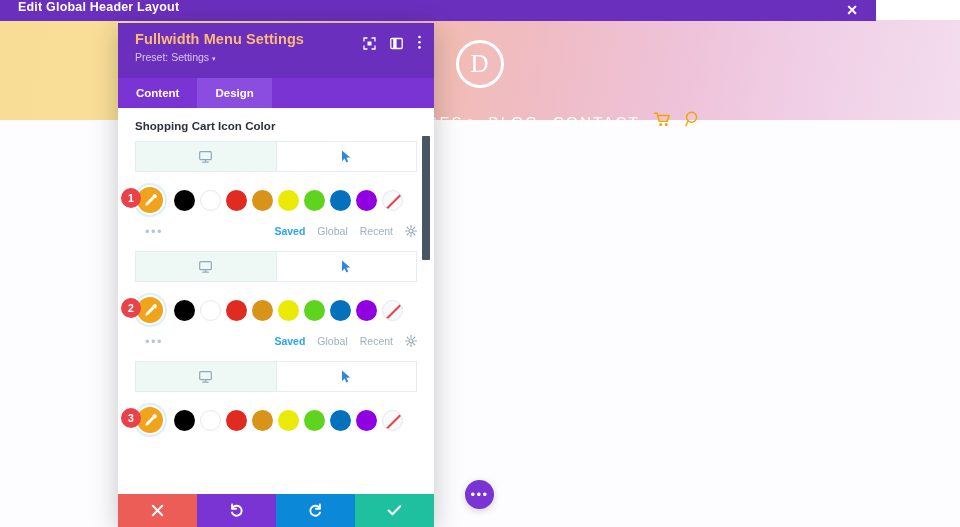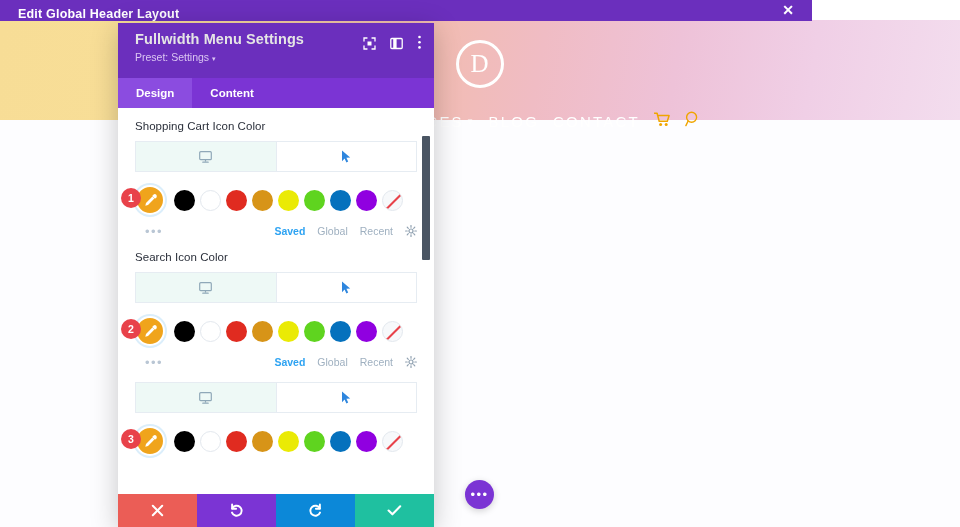--- a/index.html
+++ b/index.html
@@ -68,25 +68,25 @@
     font-size: 9px;
     margin-left: -10px;
     opacity: .9;
   }
   .nav-icon { color: #f0a500; font-size: 16px; letter-spacing: 0; }
 
   
   #topbar {
     position: absolute;
     left: 0; top: 0;
-    width: 812px; height: 21px;
+    width: 876px; height: 21px;
     background: #6b2fbd;
     color: #ffffff;
     display: flex;
-    align-items: flex-end;
+    align-items: flex-start;
     z-index: 40;
   }
   #topbar-title {
     margin-left: 18px;
     font-size: 12.5px;
     font-weight: bold;
     letter-spacing: .2px;
   }
   #topbar-close {
     position: absolute;
@@ -112,21 +112,21 @@
   }
 
   #modal-header {
     background: #6b2fbd;
     height: 55px;
     padding: 8px 14px 0 17px;
     position: relative;
     flex: 0 0 auto;
   }
   #modal-title {
-    color: #e5e5e5;
+    color: #fdba74;
     font-size: 14.5px;
     font-weight: bold;
     letter-spacing: .1px;
   }
   #modal-preset {
     color: #dcc7f3;
     font-size: 10.5px;
     margin-top: 4px;
     cursor: pointer;
   }
@@ -164,21 +164,21 @@
     flex: 1 1 auto;
     background: #ffffff;
     position: relative;
     overflow: hidden;
   }
 
   .field-group { padding: 12px 17px 0 17px; }
   .field-label {
     font-size: 11.5px;
     color: #2b303b;
-    font-weight: normal;
+    font-weight: bold;
     letter-spacing: .05px;
     margin-bottom: 9px;
   }
 
   
   .resp-row {
     display: flex;
     border: 1px solid #e6ecf2;
     height: 31px;
     margin-bottom: 11px;
@@ -394,22 +394,22 @@
         <svg width="5" height="15" viewBox="0 0 5 15" aria-hidden="true">
           <circle cx="2.5" cy="2" r="1.3" fill="#ffffff"></circle>
           <circle cx="2.5" cy="7.2" r="1.3" fill="#ffffff"></circle>
           <circle cx="2.5" cy="12.4" r="1.3" fill="#ffffff"></circle>
         </svg>
       </span>
     </div>
   </div>
 
   <div id="modal-tabs">
+    <div class="tab">Content</div>
     <div class="tab active">Design</div>
-    <div class="tab">Content</div>
   </div>
 
   <div id="modal-body">
 
     <div class="field-group">
       <div class="field-label">Shopping Cart Icon Color</div>
 
       <div class="resp-row">
         <div class="resp-cell sel">
           <svg width="13" height="12" viewBox="0 0 13 12" aria-hidden="true">
@@ -463,21 +463,20 @@
                 <line x1="9.8" y1="2.2" x2="8.7" y2="3.3"></line>
                 <line x1="3.3" y1="8.7" x2="2.2" y2="9.8"></line>
               </g>
             </svg>
           </span>
         </span>
       </div>
     </div>
 
     <div class="field-group">
-      <div class="field-label">Search Icon Color</div>
 
       <div class="resp-row">
         <div class="resp-cell sel">
           <svg width="13" height="12" viewBox="0 0 13 12" aria-hidden="true">
             <rect x="0.7" y="0.7" width="11.6" height="8" rx="1" fill="none" stroke="#8fa8b8" stroke-width="1.2"></rect>
             <line x1="6.5" y1="8.7" x2="6.5" y2="10.6" stroke="#8fa8b8" stroke-width="1.2"></line>
             <line x1="3.8" y1="11.2" x2="9.2" y2="11.2" stroke="#8fa8b8" stroke-width="1.2" stroke-linecap="round"></line>
           </svg>
         </div>
         <div class="resp-cell">

